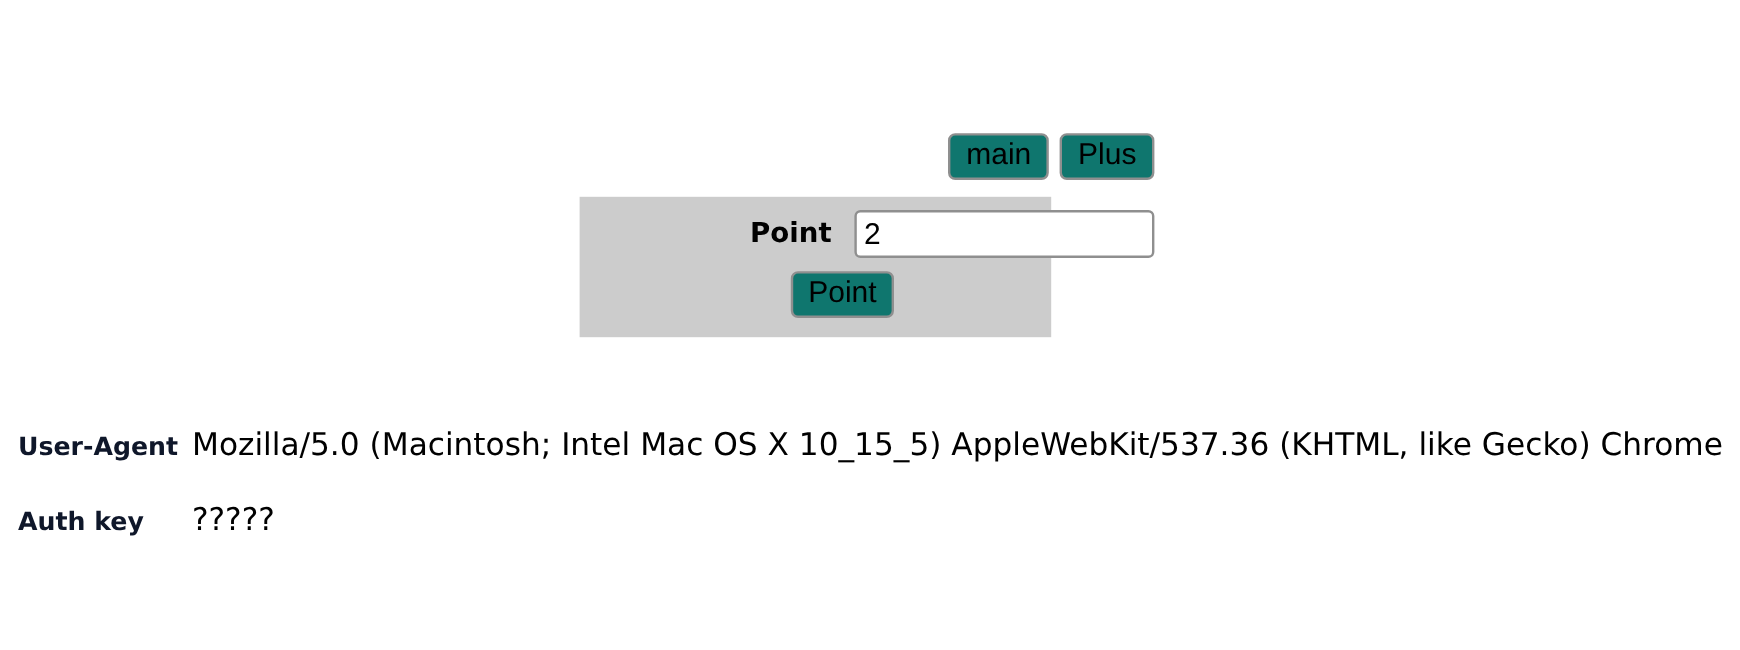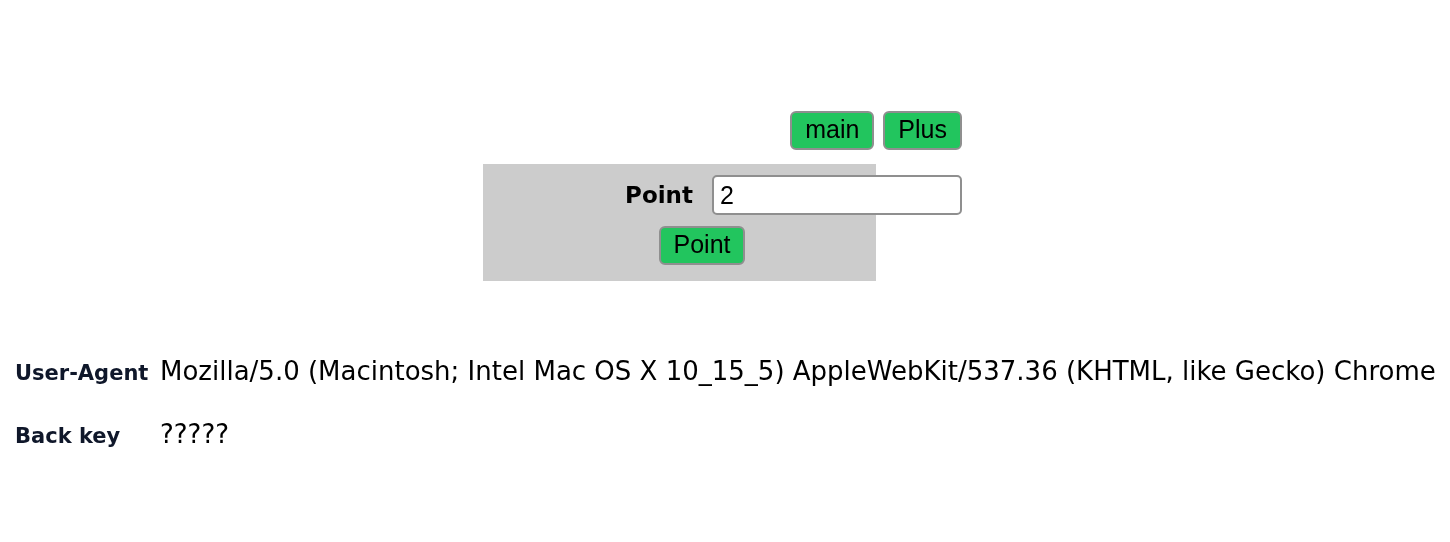--- a/index.html
+++ b/index.html
@@ -30,21 +30,21 @@
     justify-content: flex-end;
     gap: 9px;
     margin-bottom: 14px;
   }
 
   .btn {
     font-family: "Liberation Sans", sans-serif;
     font-size: 25px;
     line-height: 1;
     color: #000000;
-    background: #22c55e;
+    background: #0f766e;
     border: 2px solid #8f8f8f;
     border-radius: 6px;
     padding: 4px 13px 6px 13px;
     cursor: default;
     box-sizing: border-box;
     white-space: nowrap;
   }
 
   #point-panel {
     background: #cccccc;
@@ -170,17 +170,17 @@
 </div>
 
 <div id="info-block">
 
   <div class="info-row">
     <div class="info-label">User-Agent</div>
     <div class="info-value" id="user-agent-value">Mozilla/5.0 (Macintosh; Intel Mac OS X 10_15_5) AppleWebKit/537.36 (KHTML, like Gecko) Chrome</div>
   </div>
 
   <div class="info-row">
-    <div class="info-label">Back key</div>
+    <div class="info-label">Auth key</div>
     <div class="info-value" id="auth-key-value">?????</div>
   </div>
 
 </div>
 
 </body></html>

